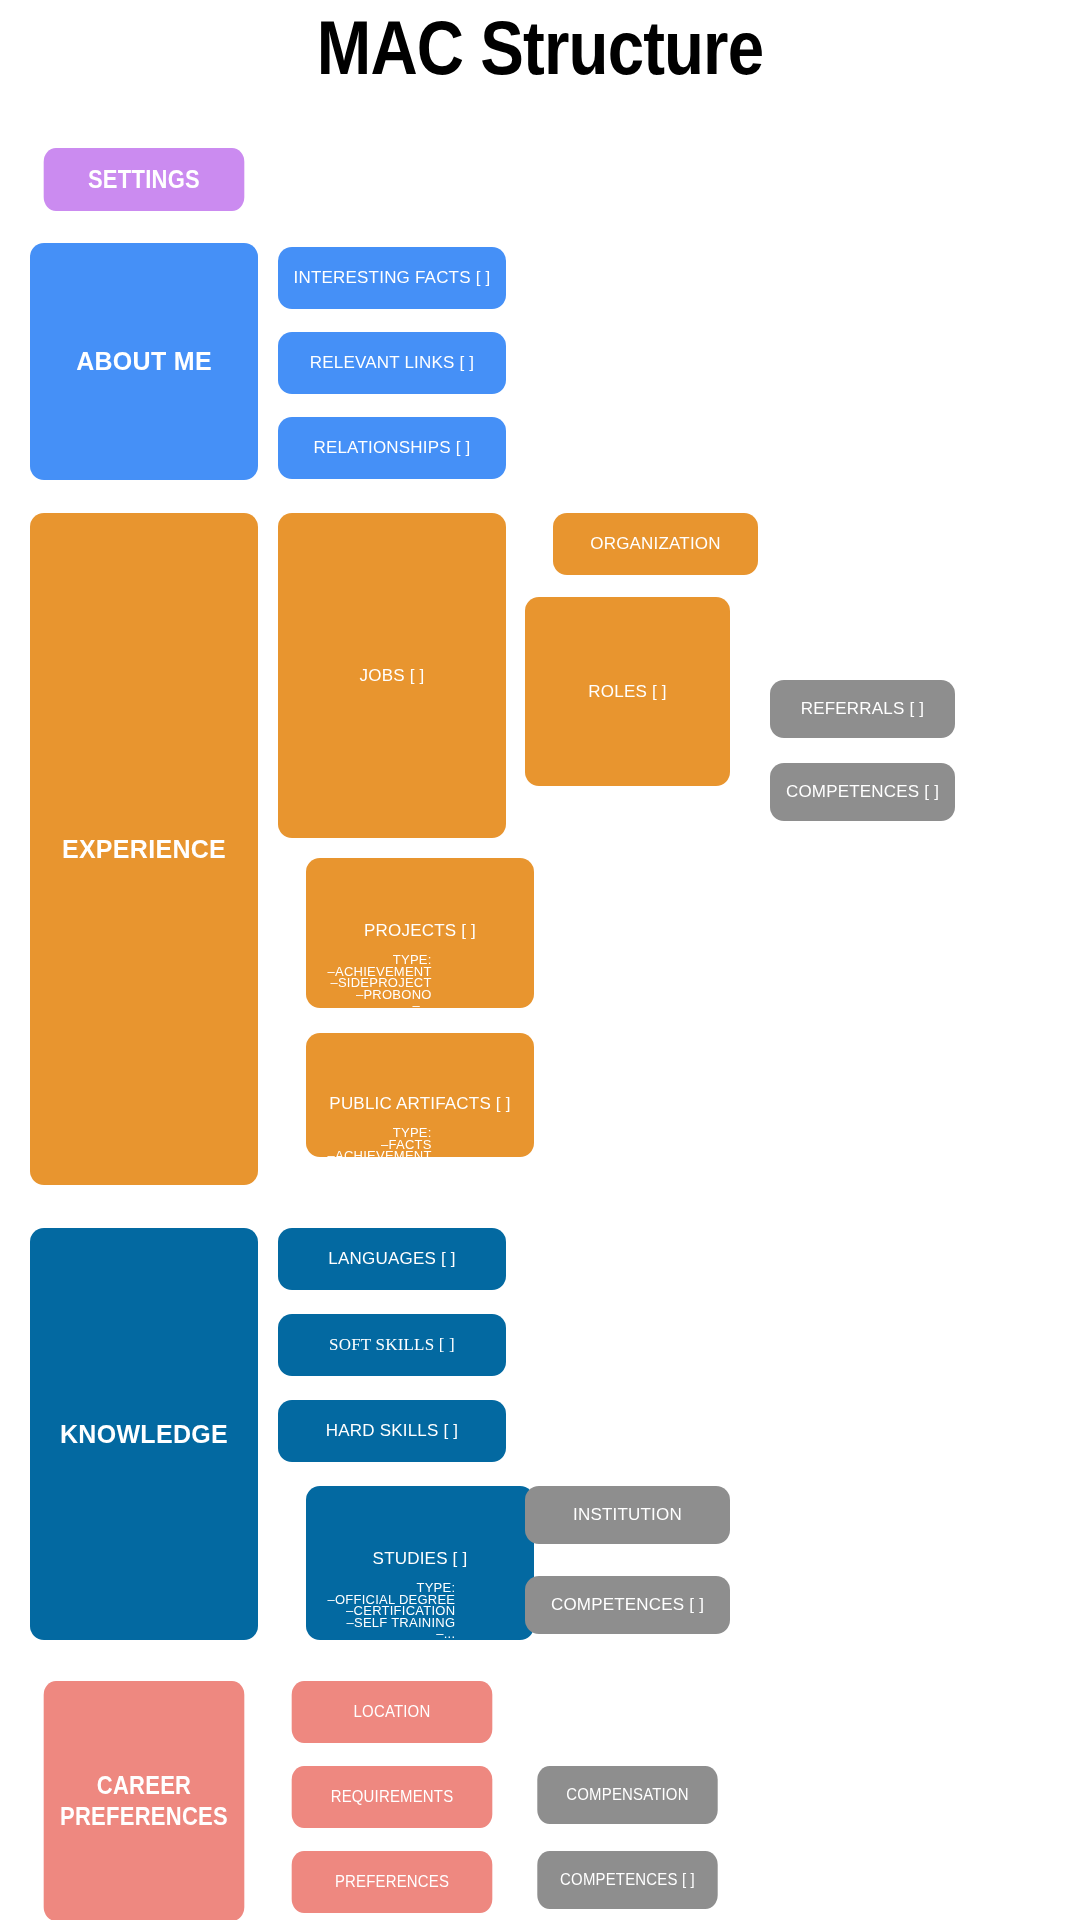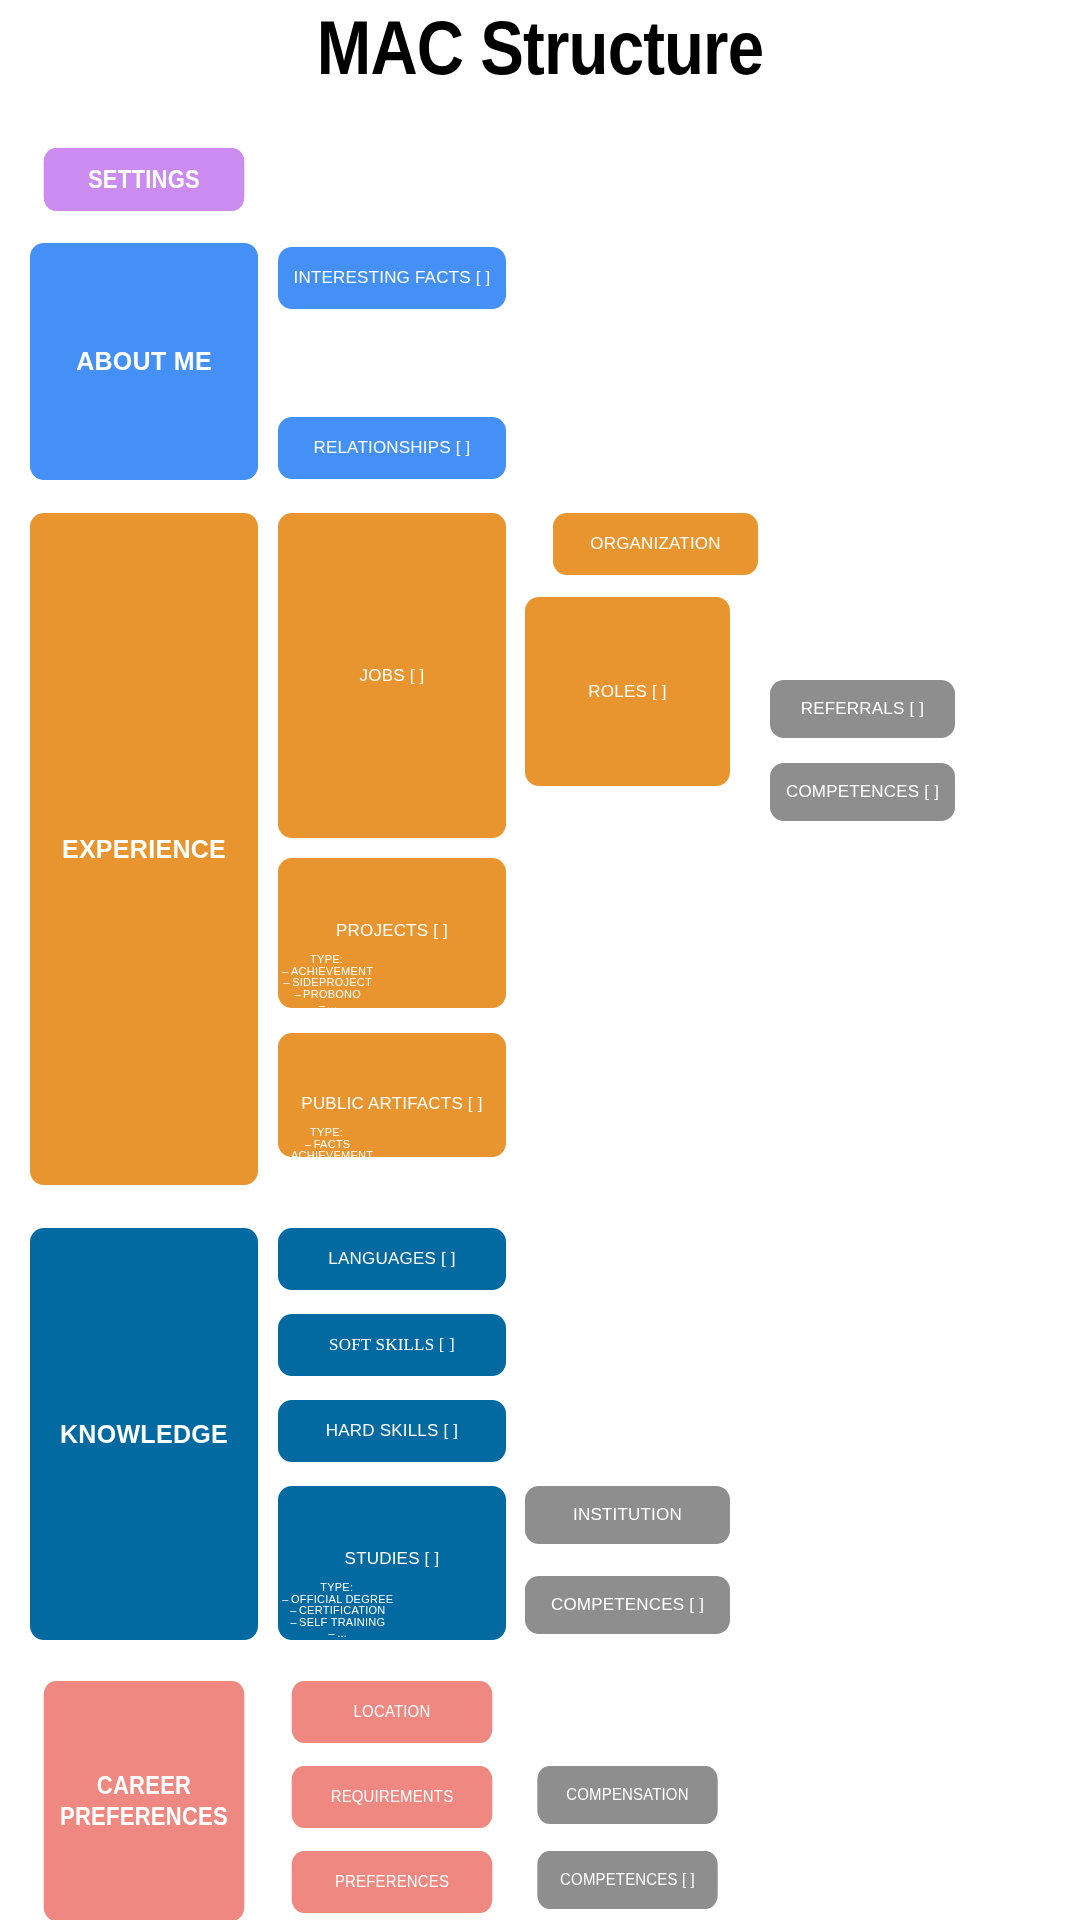--- a/index.html
+++ b/index.html
@@ -62,55 +62,57 @@
   .c-blue   { background: #4590f7; }
   .c-orange { background: #e8952f; }
   .c-green  { background: #0369a1; }
   .c-red    { background: #ee8880; }
   .c-gray   { background: #8e8e8e; }
 
   
   .card.has-list {
     display: block;
     padding: 0;
+    margin-left: 28px;
   }
   .card .card-head {
     position: absolute;
     left: 0; right: 0;
     text-align: center;
     font-size: 17px;
     line-height: 22px;
     color: #ffffff;
   }
   .type-block {
     position: absolute;
-    left: 2px;
+    left: 18px;
     color: #ffffff;
-    font-size: 11px;
+    font-size: 13px;
     line-height: 11.5px;
     letter-spacing: 0.25px;
-    text-align: center;
+    text-align: right;
   }
   .type-block .type-label { display: block; }
   .type-block ul { list-style: none; }
   .type-block li { white-space: nowrap; }
   .type-block li .dash { display: inline-block; width: 11px; }
 </style>
 </head>
 <body>
 
 <div id="page">
 
   <div class="page-title">MAC Structure</div>
 
   <div class="card parent c-purple narrow-font" style="left:30px; top:148px; width:228px; height:63px;">SETTINGS</div>
 
   <div class="card parent c-blue" style="left:30px; top:243px; width:228px; height:237px;">ABOUT ME</div>
 
   <div class="card c-blue" style="left:278px; top:247px; width:228px; height:62px;">INTERESTING FACTS [ ]</div>
+  <div class="card c-blue" style="left:278px; top:332px; width:228px; height:62px;">RELEVANT LINKS [ ]</div>
   <div class="card c-blue" style="left:278px; top:417px; width:228px; height:62px;">RELATIONSHIPS [ ]</div>
 
   <div class="card parent c-orange" style="left:30px; top:513px; width:228px; height:672px;">EXPERIENCE</div>
 
   <div class="card c-orange" style="left:278px; top:513px; width:228px; height:325px;">JOBS [ ]</div>
 
   <div class="card has-list c-orange" style="left:278px; top:858px; width:228px; height:150px;">
     <span class="card-head" style="top:62px;">PROJECTS [ ]</span>
     <div class="type-block" style="top:96px;">
       <span class="type-label">TYPE:</span>

